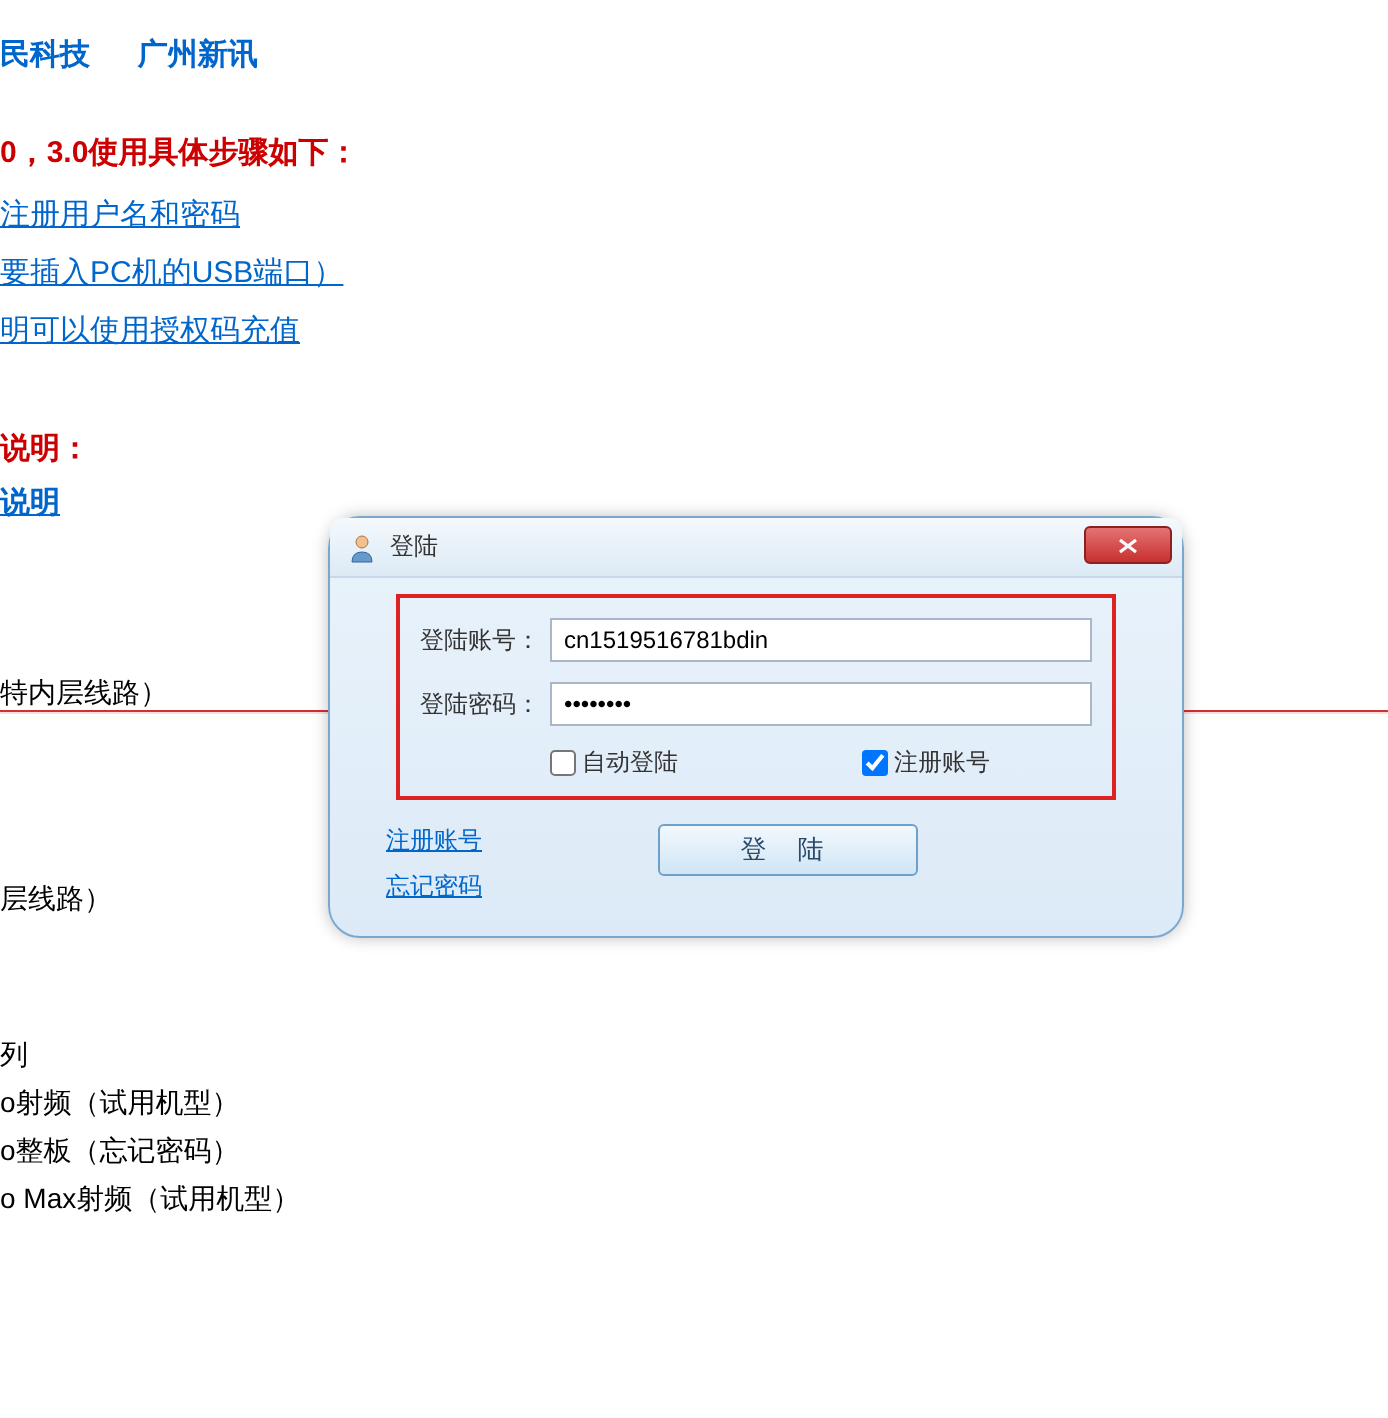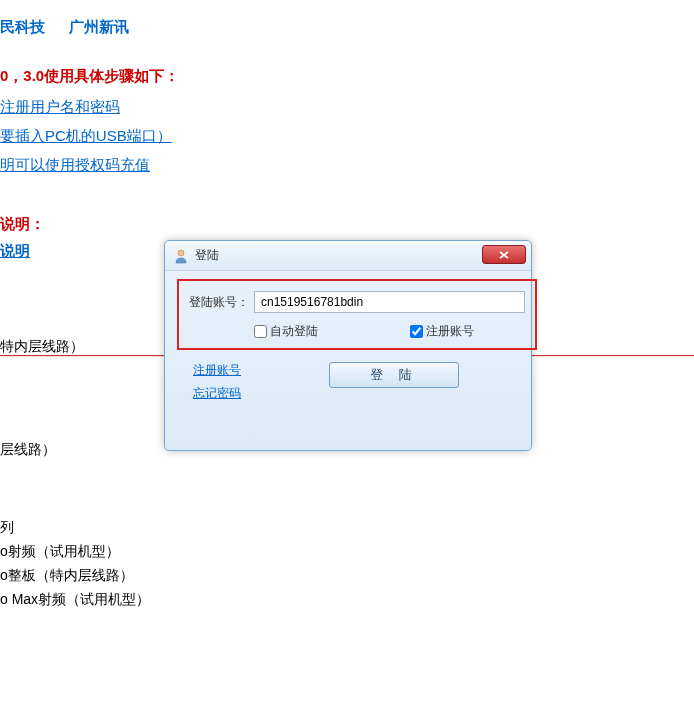--- a/index.html
+++ b/index.html
@@ -64,27 +64,27 @@
       color: #000;
       margin: 6px 0;
     }
     .section1 { margin-top: 77px; }
     .section2 { margin-top: 85px; }
     .section3 { margin-top: 60px; }
 
     
     .dialog {
       position: absolute;
-      top: 240px;
+      top: 258px;
       left: 164px;
-      width: 368px;
+      width: 428px;
       height: 211px;
       background: linear-gradient(#eaf3fb, #dceaf7);
       border: 1px solid #7ba7ce;
-      border-radius: 5px;
+      border-radius: 16px;
       box-shadow: 0 0 8px rgba(0,0,0,0.25);
       z-index: 10;
     }
     .titlebar {
       height: 30px;
       background: linear-gradient(#f4f9fd, #dceaf5);
       border-radius: 6px 6px 0 0;
       display: flex;
       align-items: center;
       padding: 0 6px 0 8px;
@@ -207,21 +207,21 @@
 <div class="red-label">说明：</div>
 <br>
 <div class="blue-label">说明</div>
 
 <div class="hr-line"></div>
 
 <div class="body-text section1">特内层线路）</div>
 <div class="body-text section2">层线路）</div>
 <div class="body-text section3">列</div>
 <div class="body-text">o射频（试用机型）</div>
-<div class="body-text">o整板（特内层线路）</div>
+<div class="body-text">o整板（忘记密码）</div>
 <div class="body-text">o Max射频（试用机型）</div>
 
 
 <div class="dialog">
   <div class="titlebar">
     <svg class="titlebar-icon" viewBox="0 0 16 16">
       <circle cx="8" cy="5" r="3" fill="#f0c090" stroke="#b07040" stroke-width="0.5"></circle>
       <path d="M3 15 Q3 10 8 10 Q13 10 13 15 Z" fill="#6699cc" stroke="#336699" stroke-width="0.5"></path>
     </svg>
     <span class="titlebar-title">登陆</span>
@@ -230,20 +230,24 @@
         <path d="M1 1 L9 7 M9 1 L1 7" stroke="#fff" stroke-width="1.6"></path>
       </svg>
     </div>
   </div>
   <div class="dialog-body">
     <div class="red-box">
       <div class="form-row">
         <div class="form-label">登陆账号：</div>
         <input class="form-input" type="text" value="cn1519516781bdin" style="">
       </div>
+      <div class="form-row">
+        <div class="form-label">登陆密码：</div>
+        <input class="form-input" type="text" value="••••••••" style="">
+      </div>
       <div class="check-row">
         <label>
           <input type="checkbox" style="">
           <span>自动登陆</span>
         </label>
         <label>
           <input type="checkbox" checked="" style="">
           <span>注册账号</span>
         </label>
       </div>

